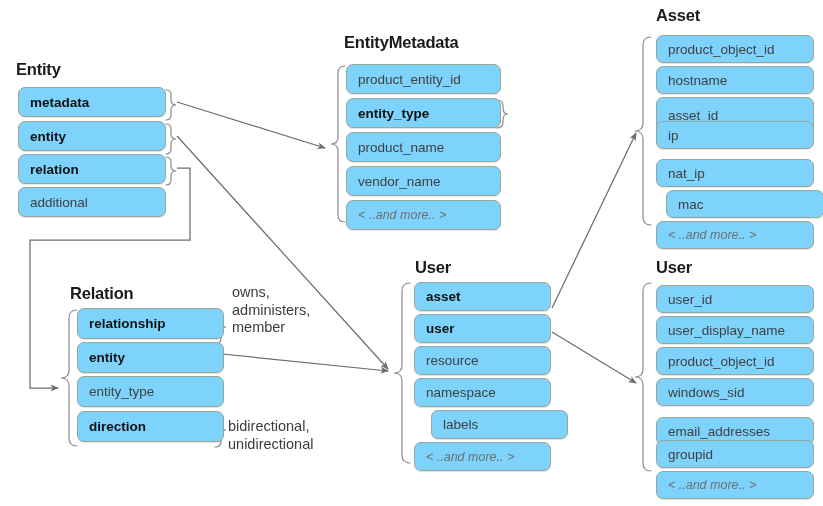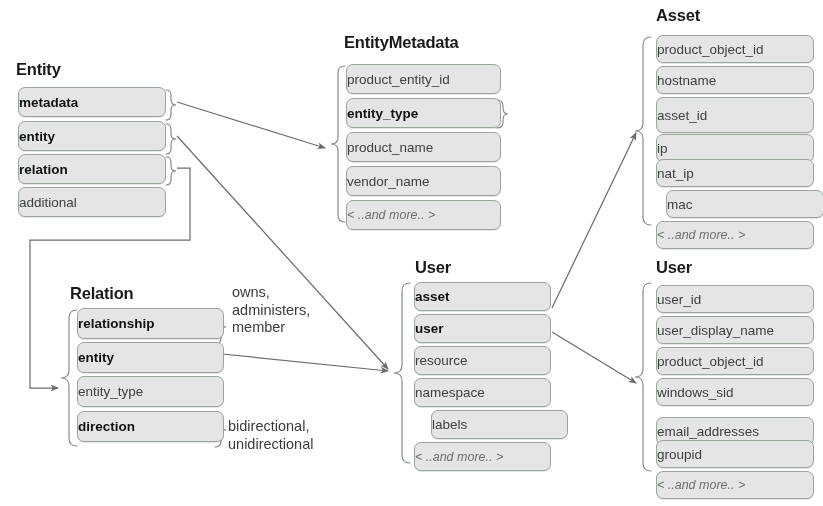--- a/index.html
+++ b/index.html
@@ -12,26 +12,27 @@
   svg.wires{position:absolute;left:0;top:0;width:823px;height:506px;pointer-events:none;}
 
   .group{position:absolute;}
   .grp-title{
     position:absolute;font-weight:bold;font-size:16.5px;color:#1a1a1a;
     letter-spacing:-0.2px;white-space:nowrap;
   }
   .rows{position:absolute;}
   .row{
     box-sizing:border-box;
-    background:#e5e5e5;
+    background:#7dd3fc;
     border:1px solid #9aa69a;
     border-radius:7px;
     font-size:13.5px;
     color:#404040;
     display:flex;align-items:center;
+    padding-left:11px;
     white-space:nowrap;
     box-shadow:0 1px 0 rgba(0,0,0,.10);
   }
   .row.bold{font-weight:bold;color:#111;}
   .row.more{color:#6f6f6f;font-style:italic;font-size:12.5px;}
   .note{
     position:absolute;font-size:14.5px;line-height:1.22;color:#3c3c3c;
     white-space:pre;
   }
 </style>
@@ -128,21 +129,21 @@
     </div>
   </div>
 
 
   <div class="group" style="left:640px;top:0;width:183px;height:250px;">
     <div class="grp-title" style="left:16px;top:6px;">Asset</div>
     <div class="rows" style="left:16px;top:35px;">
       <div class="row" style="position:absolute;left:0;top:0;width:158px;height:28px;">product_object_id</div>
       <div class="row" style="position:absolute;left:0;top:31px;width:158px;height:28px;">hostname</div>
       <div class="row" style="position:absolute;left:0;top:62px;width:158px;height:36px;">asset_id</div>
-      <div class="row" style="position:absolute;left:0;top:99px;width:158px;height:28px;text-align:right;">ip</div>
+      <div class="row" style="position:absolute;left:0;top:86px;width:158px;height:28px;text-align:right;">ip</div>
       <div class="row" style="position:absolute;left:0;top:124px;width:158px;height:28px;">nat_ip</div>
       <div class="row" style="position:absolute;left:0;top:155px;width:158px;height:28px;margin-left:10px;">mac</div>
       <div class="row more" style="position:absolute;left:0;top:186px;width:158px;height:28px;">&lt; ..and more.. &gt;</div>
     </div>
   </div>
 
   <div class="group" style="left:55px;top:270px;width:230px;height:190px;">
     <div class="grp-title" style="left:15px;top:14px;">Relation</div>
     <div class="rows" style="left:22px;top:38px;">
       <div class="row bold" style="position:absolute;left:0;top:0;width:147px;height:31px;">relationship</div>

